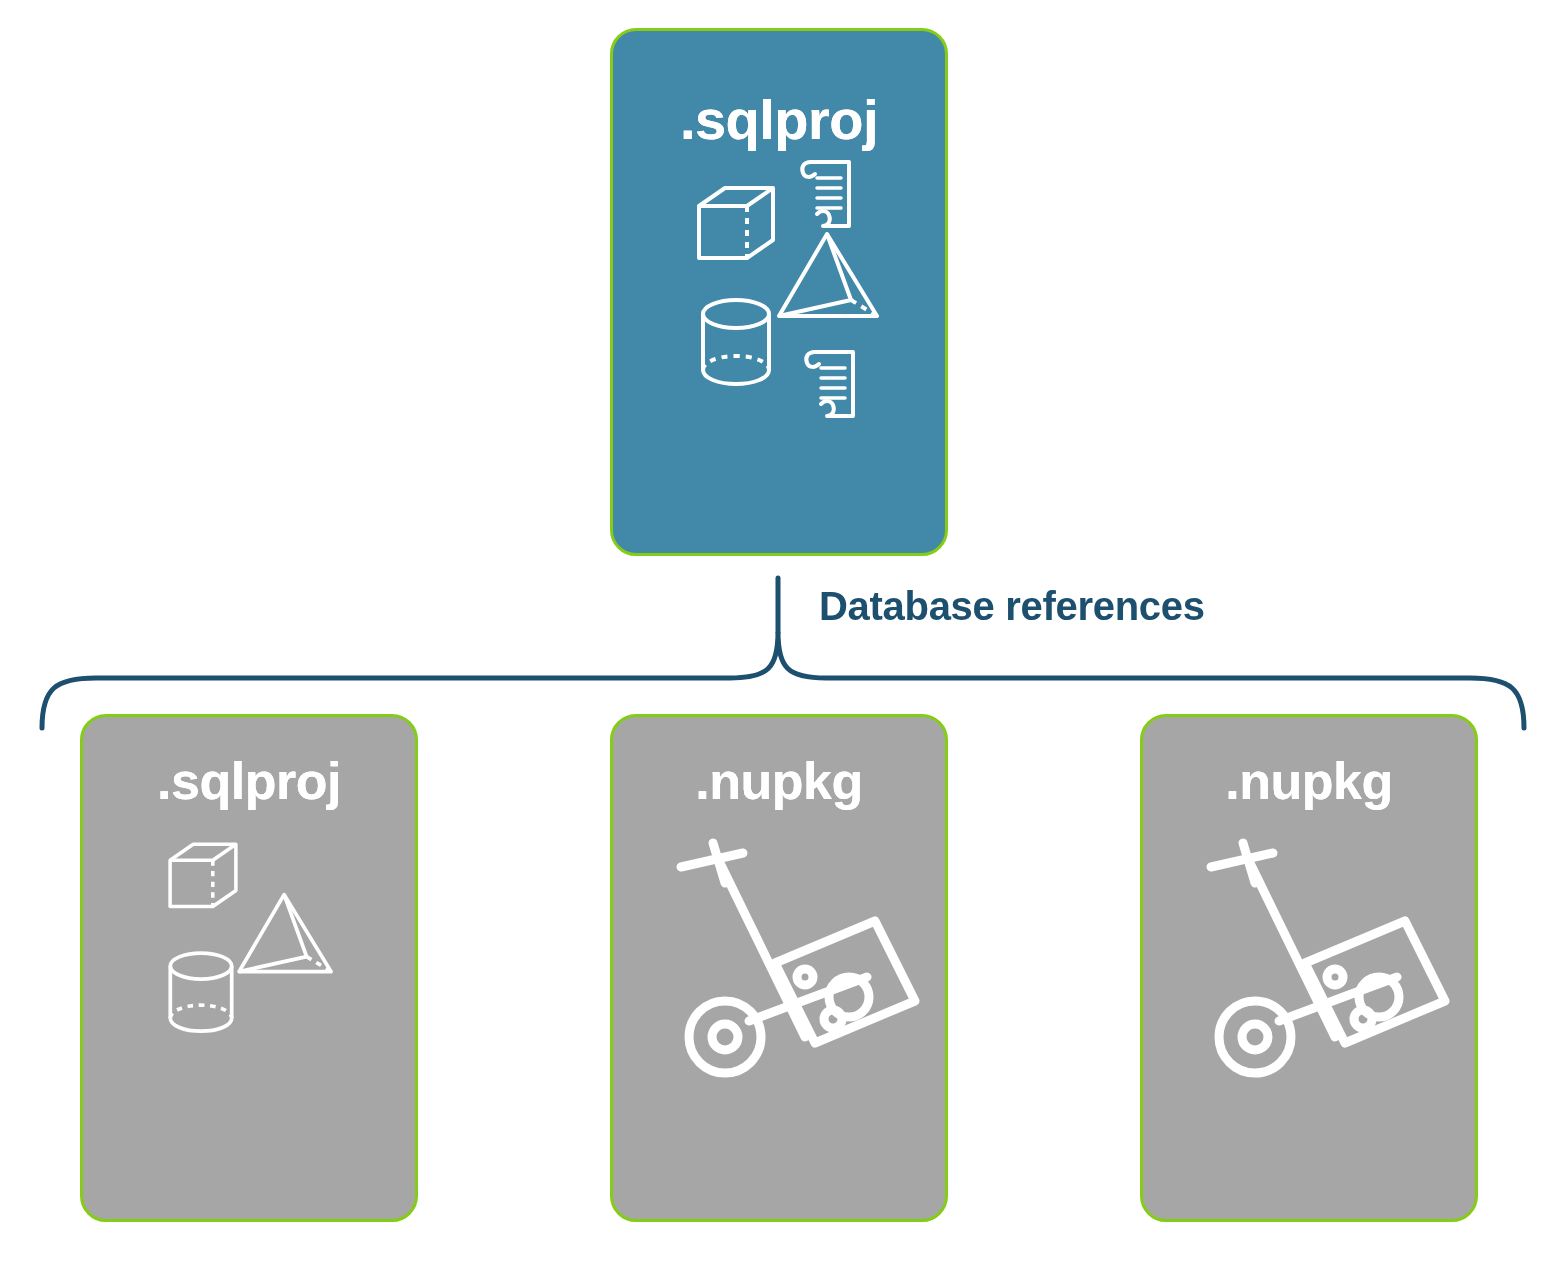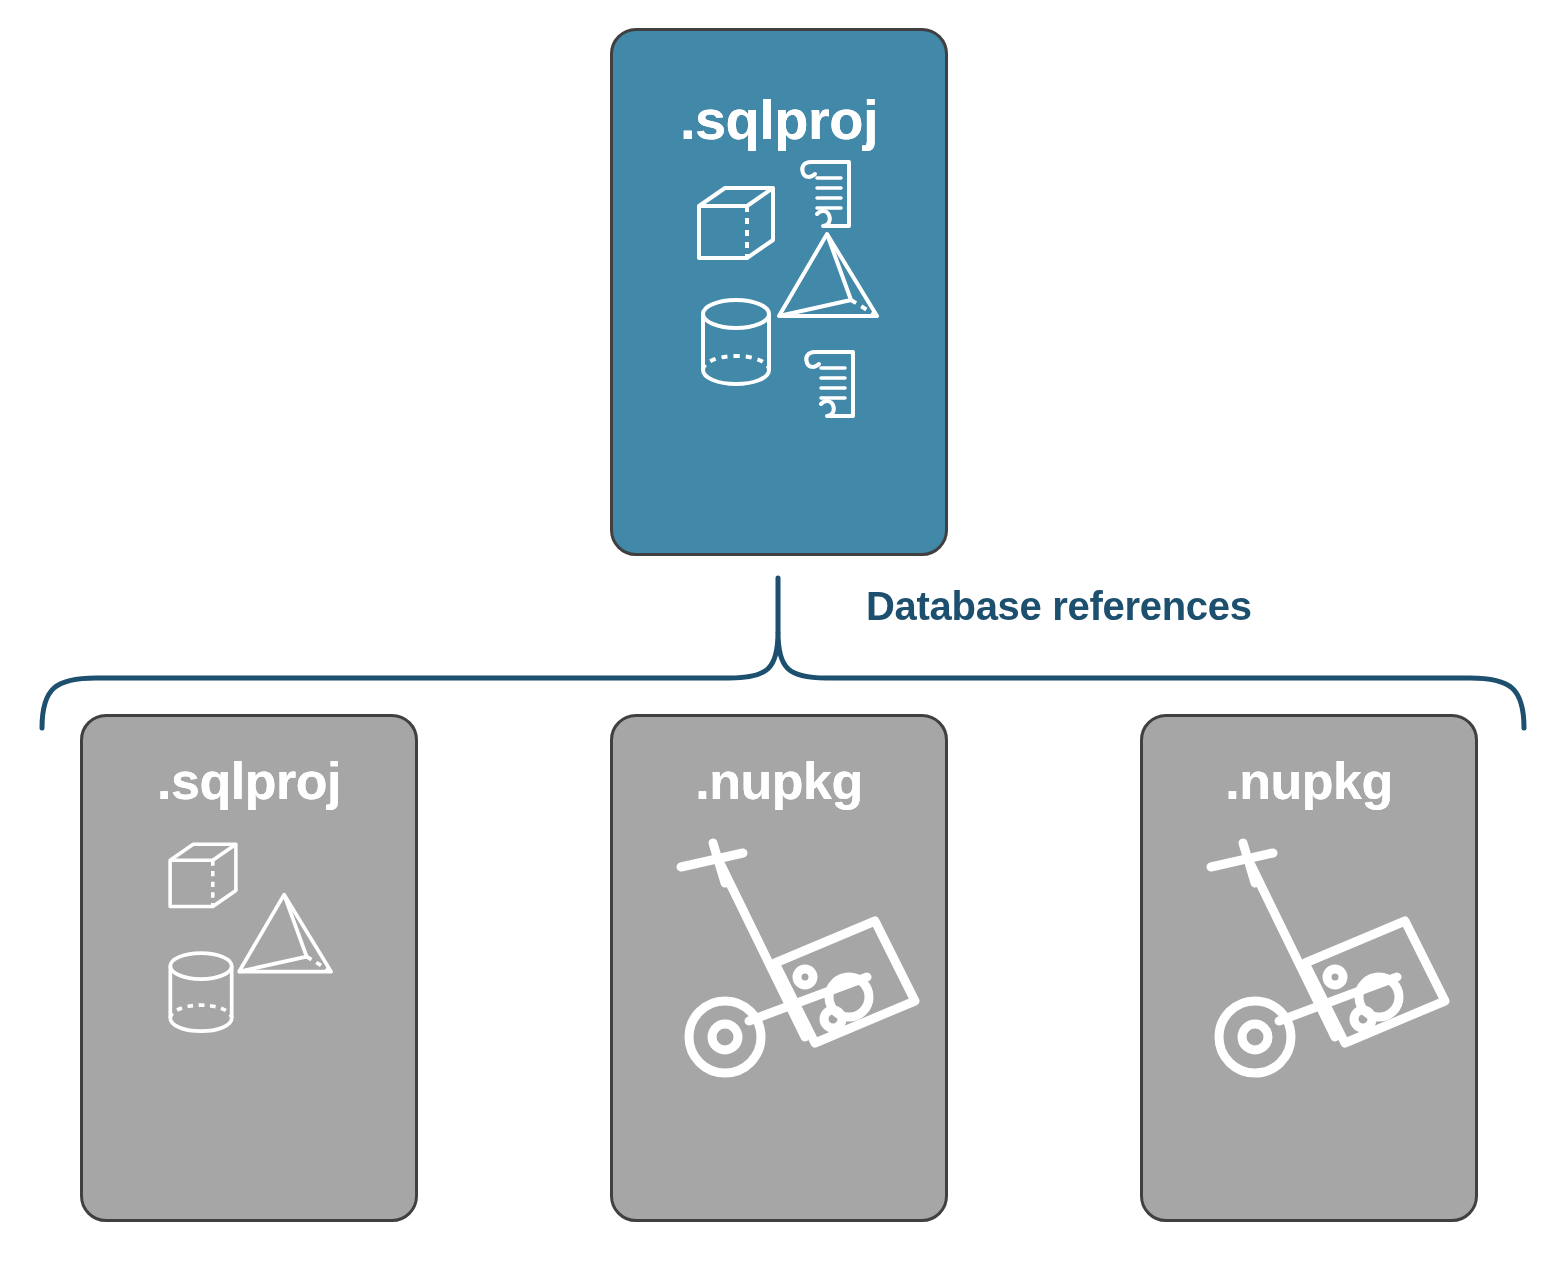--- a/index.html
+++ b/index.html
@@ -15,21 +15,21 @@
     overflow: hidden;
   }
   #diagram-root {
     position: absolute;
     inset: 0;
   }
   .node {
     position: absolute;
     box-sizing: border-box;
     border-radius: 26px;
-    border: 3px solid #404040;
+    border: 3px solid #84cc16;
     display: flex;
     flex-direction: column;
     align-items: center;
   }
   .node-title {
     color: #ffffff;
     font-weight: bold;
     letter-spacing: -0.5px;
     text-shadow: 0 0 0 #fff;
   }
@@ -61,21 +61,21 @@
   .icon-area {
     position: relative;
     width: 100%;
     flex: 1 1 auto;
   }
   .icon-abs {
     position: absolute;
   }
   .bracket-label {
     position: absolute;
-    left: 866px;
+    left: 819px;
     top: 584px;
     font-size: 40px;
     font-weight: bold;
     color: #1d4f6e;
     letter-spacing: -0.3px;
     white-space: nowrap;
   }
   svg { display: block; overflow: visible; }
 </style>
 </head>

